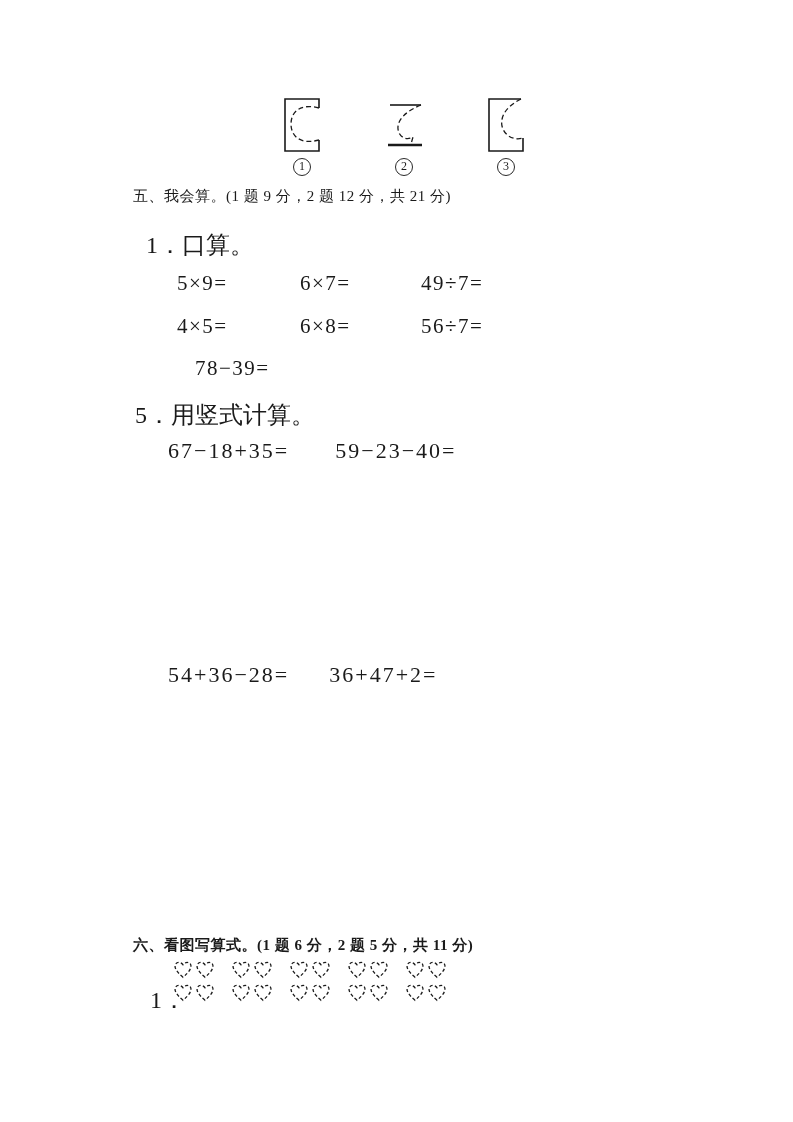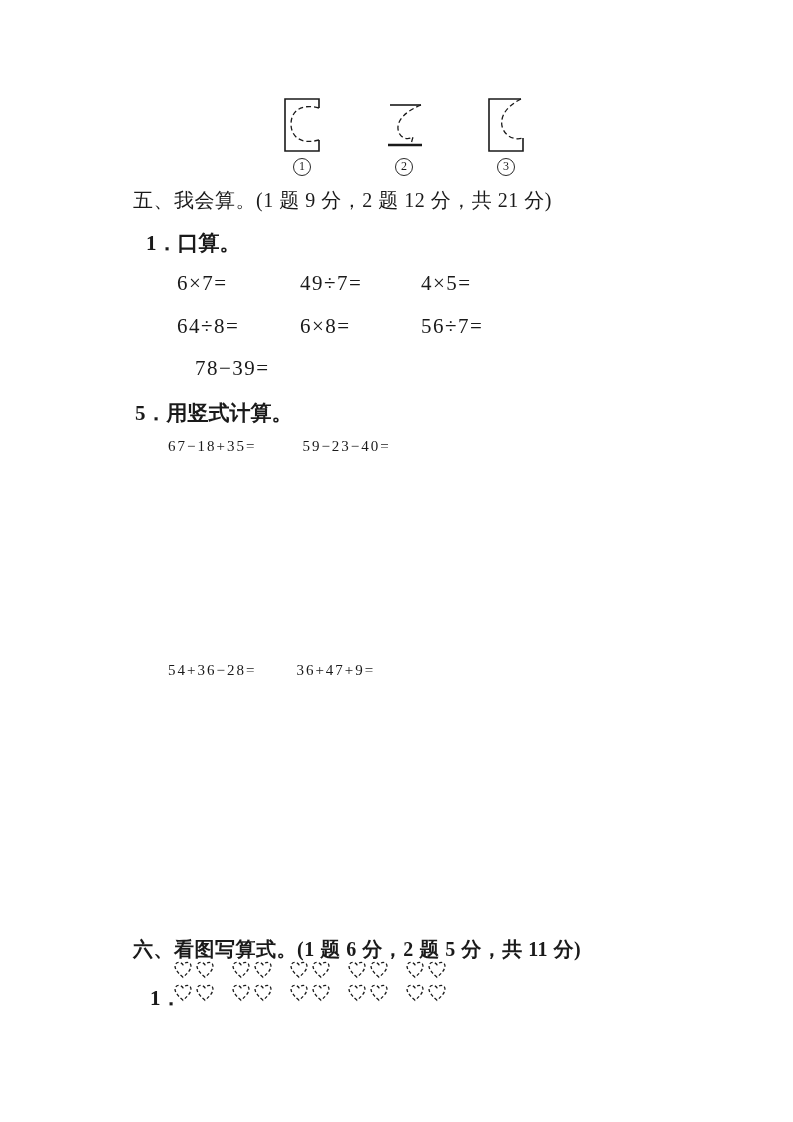--- a/index.html
+++ b/index.html
@@ -32,36 +32,36 @@
     height: 18px;
     border: 1.5px solid #2a2a2a;
     border-radius: 50%;
     font-size: 12px;
     line-height: 15px;
     text-align: center;
     font-family: "Liberation Serif", serif;
   }
 
   
-  .sec-heading { font-size: 20px; letter-spacing: 0.5px; white-space: nowrap; }
-  .item-label  { font-size: 21px; white-space: nowrap; font-weight: bold; }
+  .sec-heading { font-size: 15px; letter-spacing: 0.5px; white-space: nowrap; }
+  .item-label  { font-size: 24px; white-space: nowrap; }
 
   
   .oral-grid {
     position: absolute;
     left: 177px;
     top: 271px;
     display: grid;
     grid-template-columns: 123px 121px 160px;
     grid-auto-rows: 42.5px;
   }
   .oral-grid span { font-size: 21px; letter-spacing: 1.5px; white-space: nowrap; }
 
   
-  .eq-row { position: absolute; display: flex; font-size: 15px; justify-content: center; }
+  .eq-row { position: absolute; display: flex; font-size: 22px; justify-content: center; }
   .eq-row span { letter-spacing: 2px; white-space: nowrap; }
   .eq-row-1 { left: 168px; top: 438px; gap: 46px; }
   .eq-row-2 { left: 168px; top: 662px; gap: 40px; }
 
   
   .hearts-strip {
     position: absolute;
     left: 172px;
     top: 959px;
     display: flex;
@@ -102,39 +102,39 @@
       </svg>
       <div class="circled-label">3</div>
     </div>
   </div>
 
   <div class="abs sec-heading" style="left:133px; top:187px;">五、我会算。(1 题 9 分，2 题 12 分，共 21 分)</div>
 
   <div class="abs item-label" style="left:146px; top:229px;">1．口算。</div>
 
   <div class="oral-grid">
+    <span>5×9=</span>
     <span>6×7=</span>
     <span>49÷7=</span>
     <span>4×5=</span>
-    <span>64÷8=</span>
     <span>6×8=</span>
     <span>56÷7=</span>
     <span style="padding-left:18px;">78−39=</span>
   </div>
 
   <div class="abs item-label" style="left:135px; top:399px;">5．用竖式计算。</div>
 
   <div class="eq-row eq-row-1">
     <span>67−18+35=</span>
     <span>59−23−40=</span>
   </div>
 
   <div class="eq-row eq-row-2">
     <span>54+36−28=</span>
-    <span>36+47+9=</span>
+    <span>36+47+2=</span>
   </div>
 
   <div class="abs sec-heading" style="left:133px; top:936px;font-weight:bold;">六、看图写算式。(1 题 6 分，2 题 5 分，共 11 分)</div>
 
   <div class="abs item-label" style="left:150px; top:984px;">1．</div>
 
   <div class="hearts-strip" id="hearts-strip">
       <div class="heart-group">
         <svg width="22" height="21" viewBox="0 0 24 22">
           <path d="M12 19.5 C5.5 14 2.5 9.5 3.5 6 C4.5 2.8 9 2 12 5.8 C15 2 19.5 2.8 20.5 6 C21.5 9.5 18.5 14 12 19.5 Z" fill="#ffffff" stroke="#1a1a1a" stroke-width="1.4" stroke-dasharray="3.5 2.5"></path>

